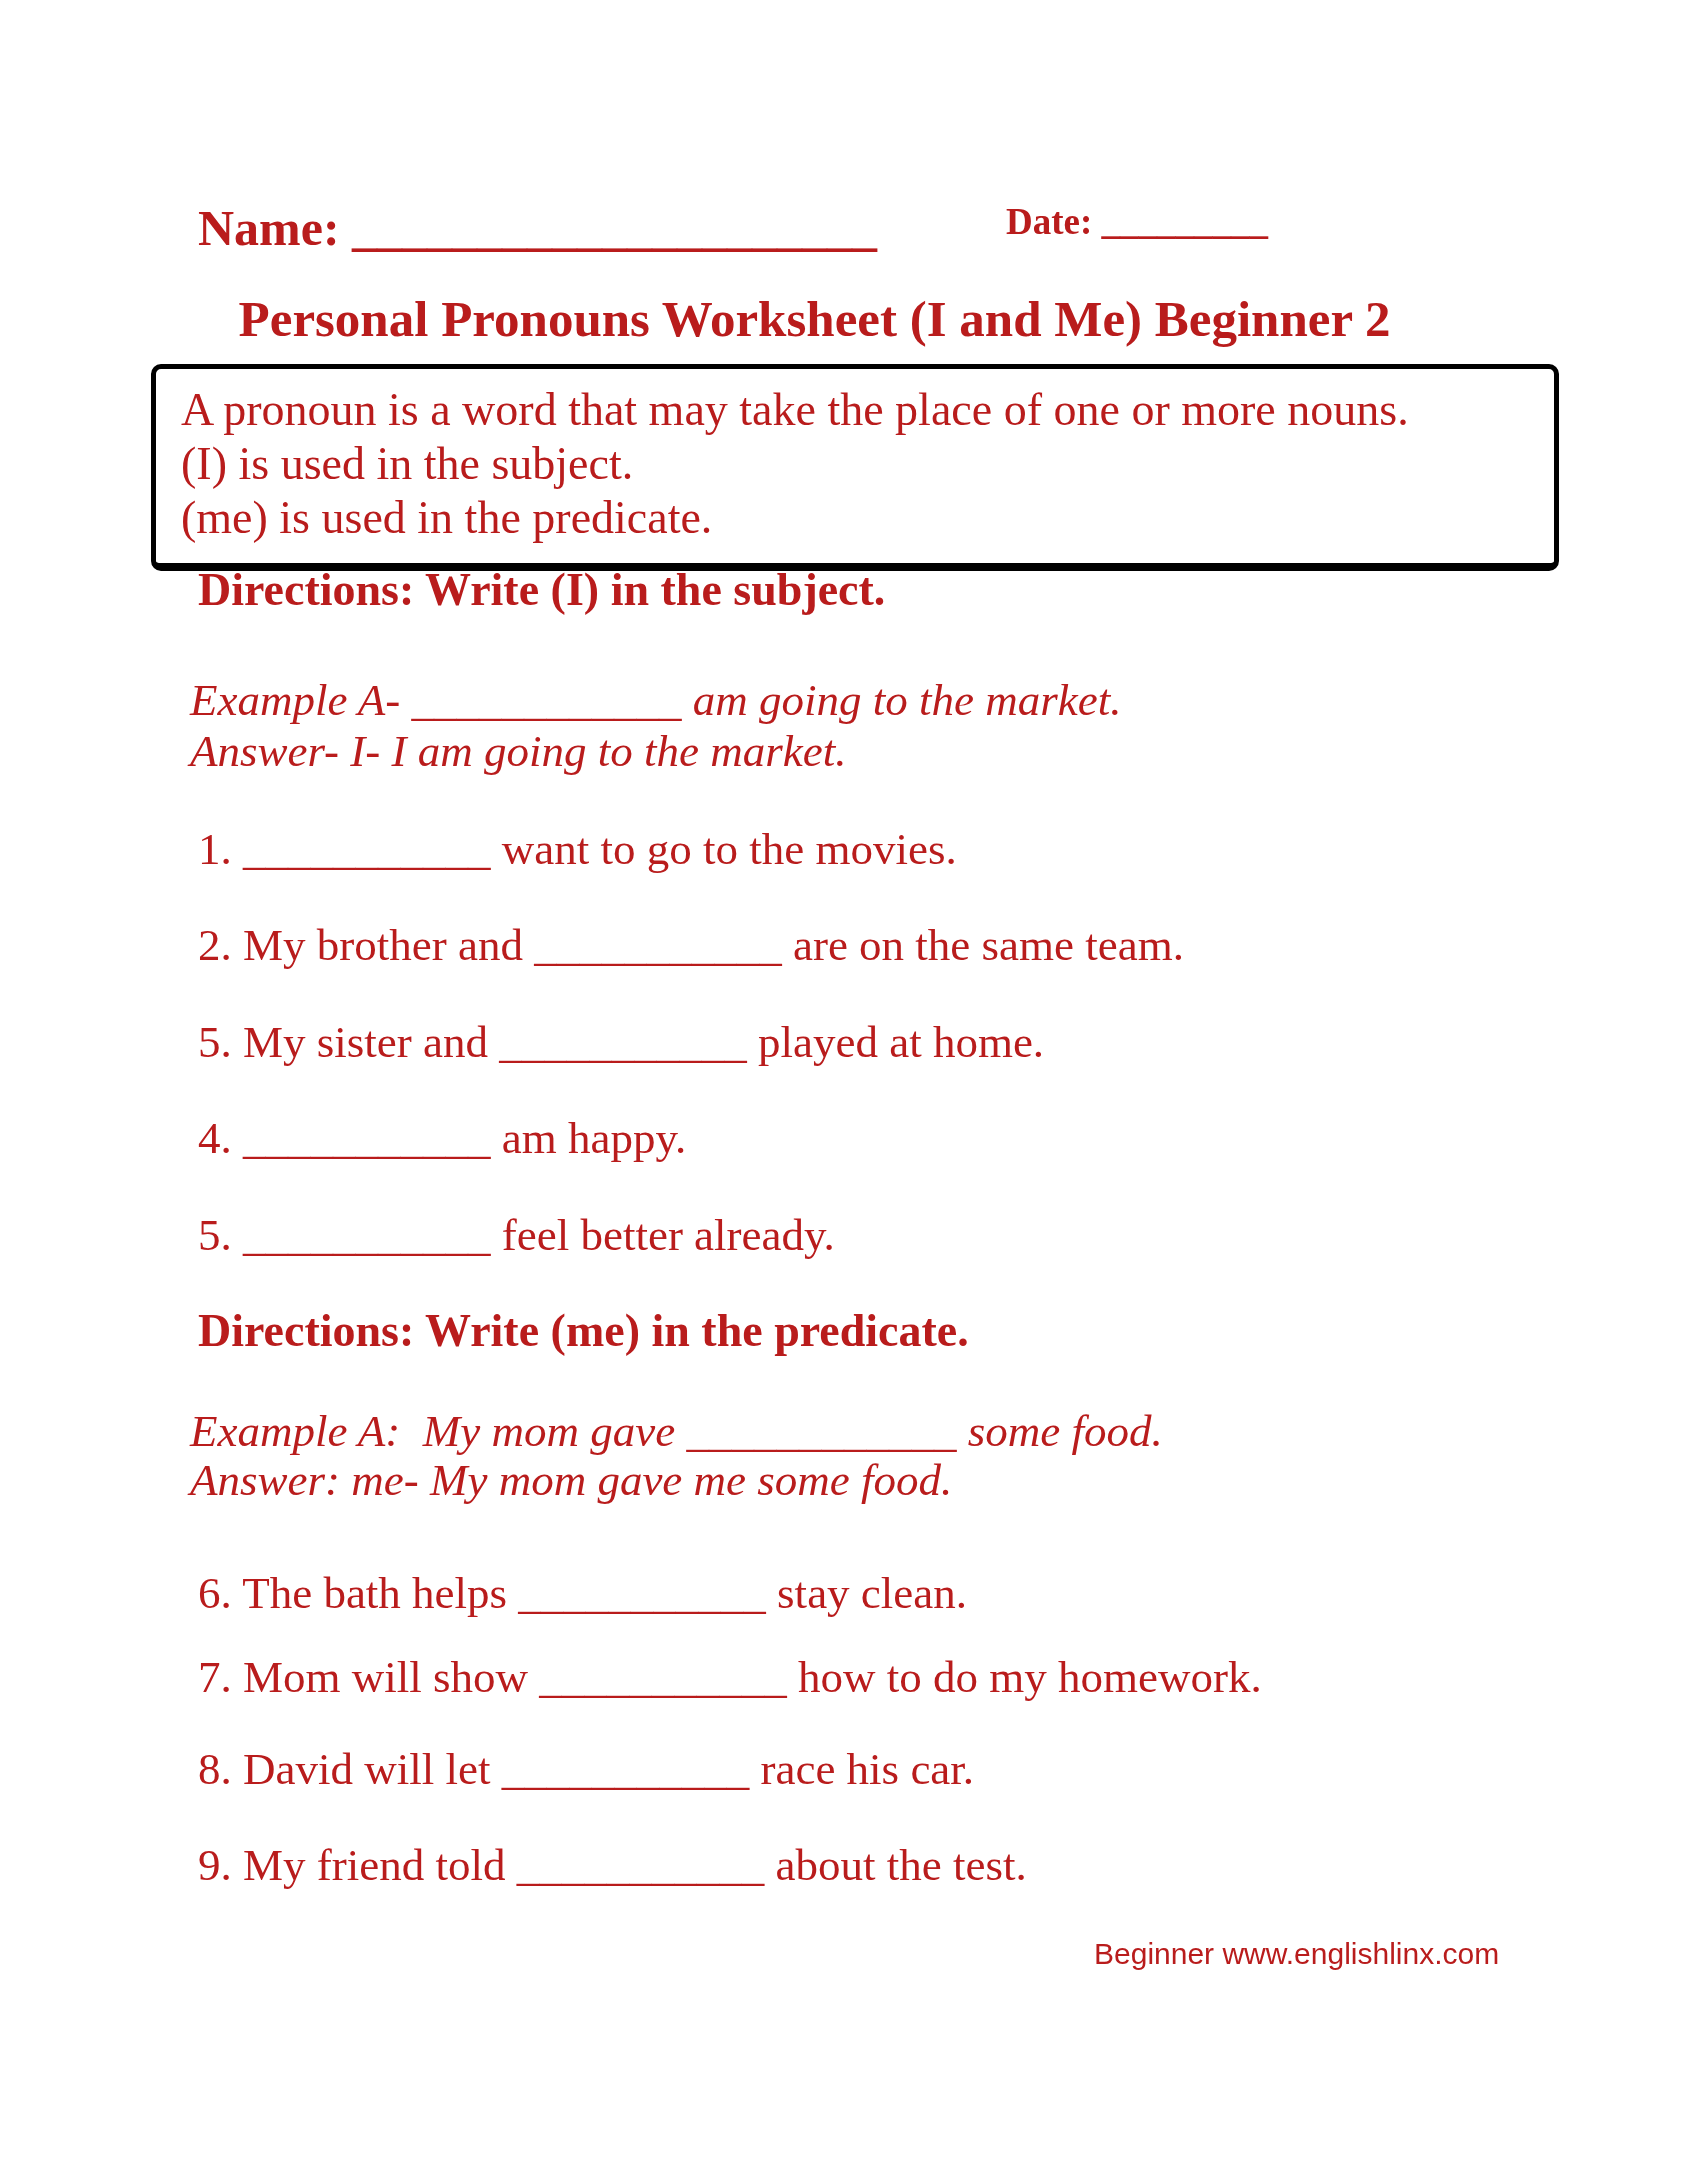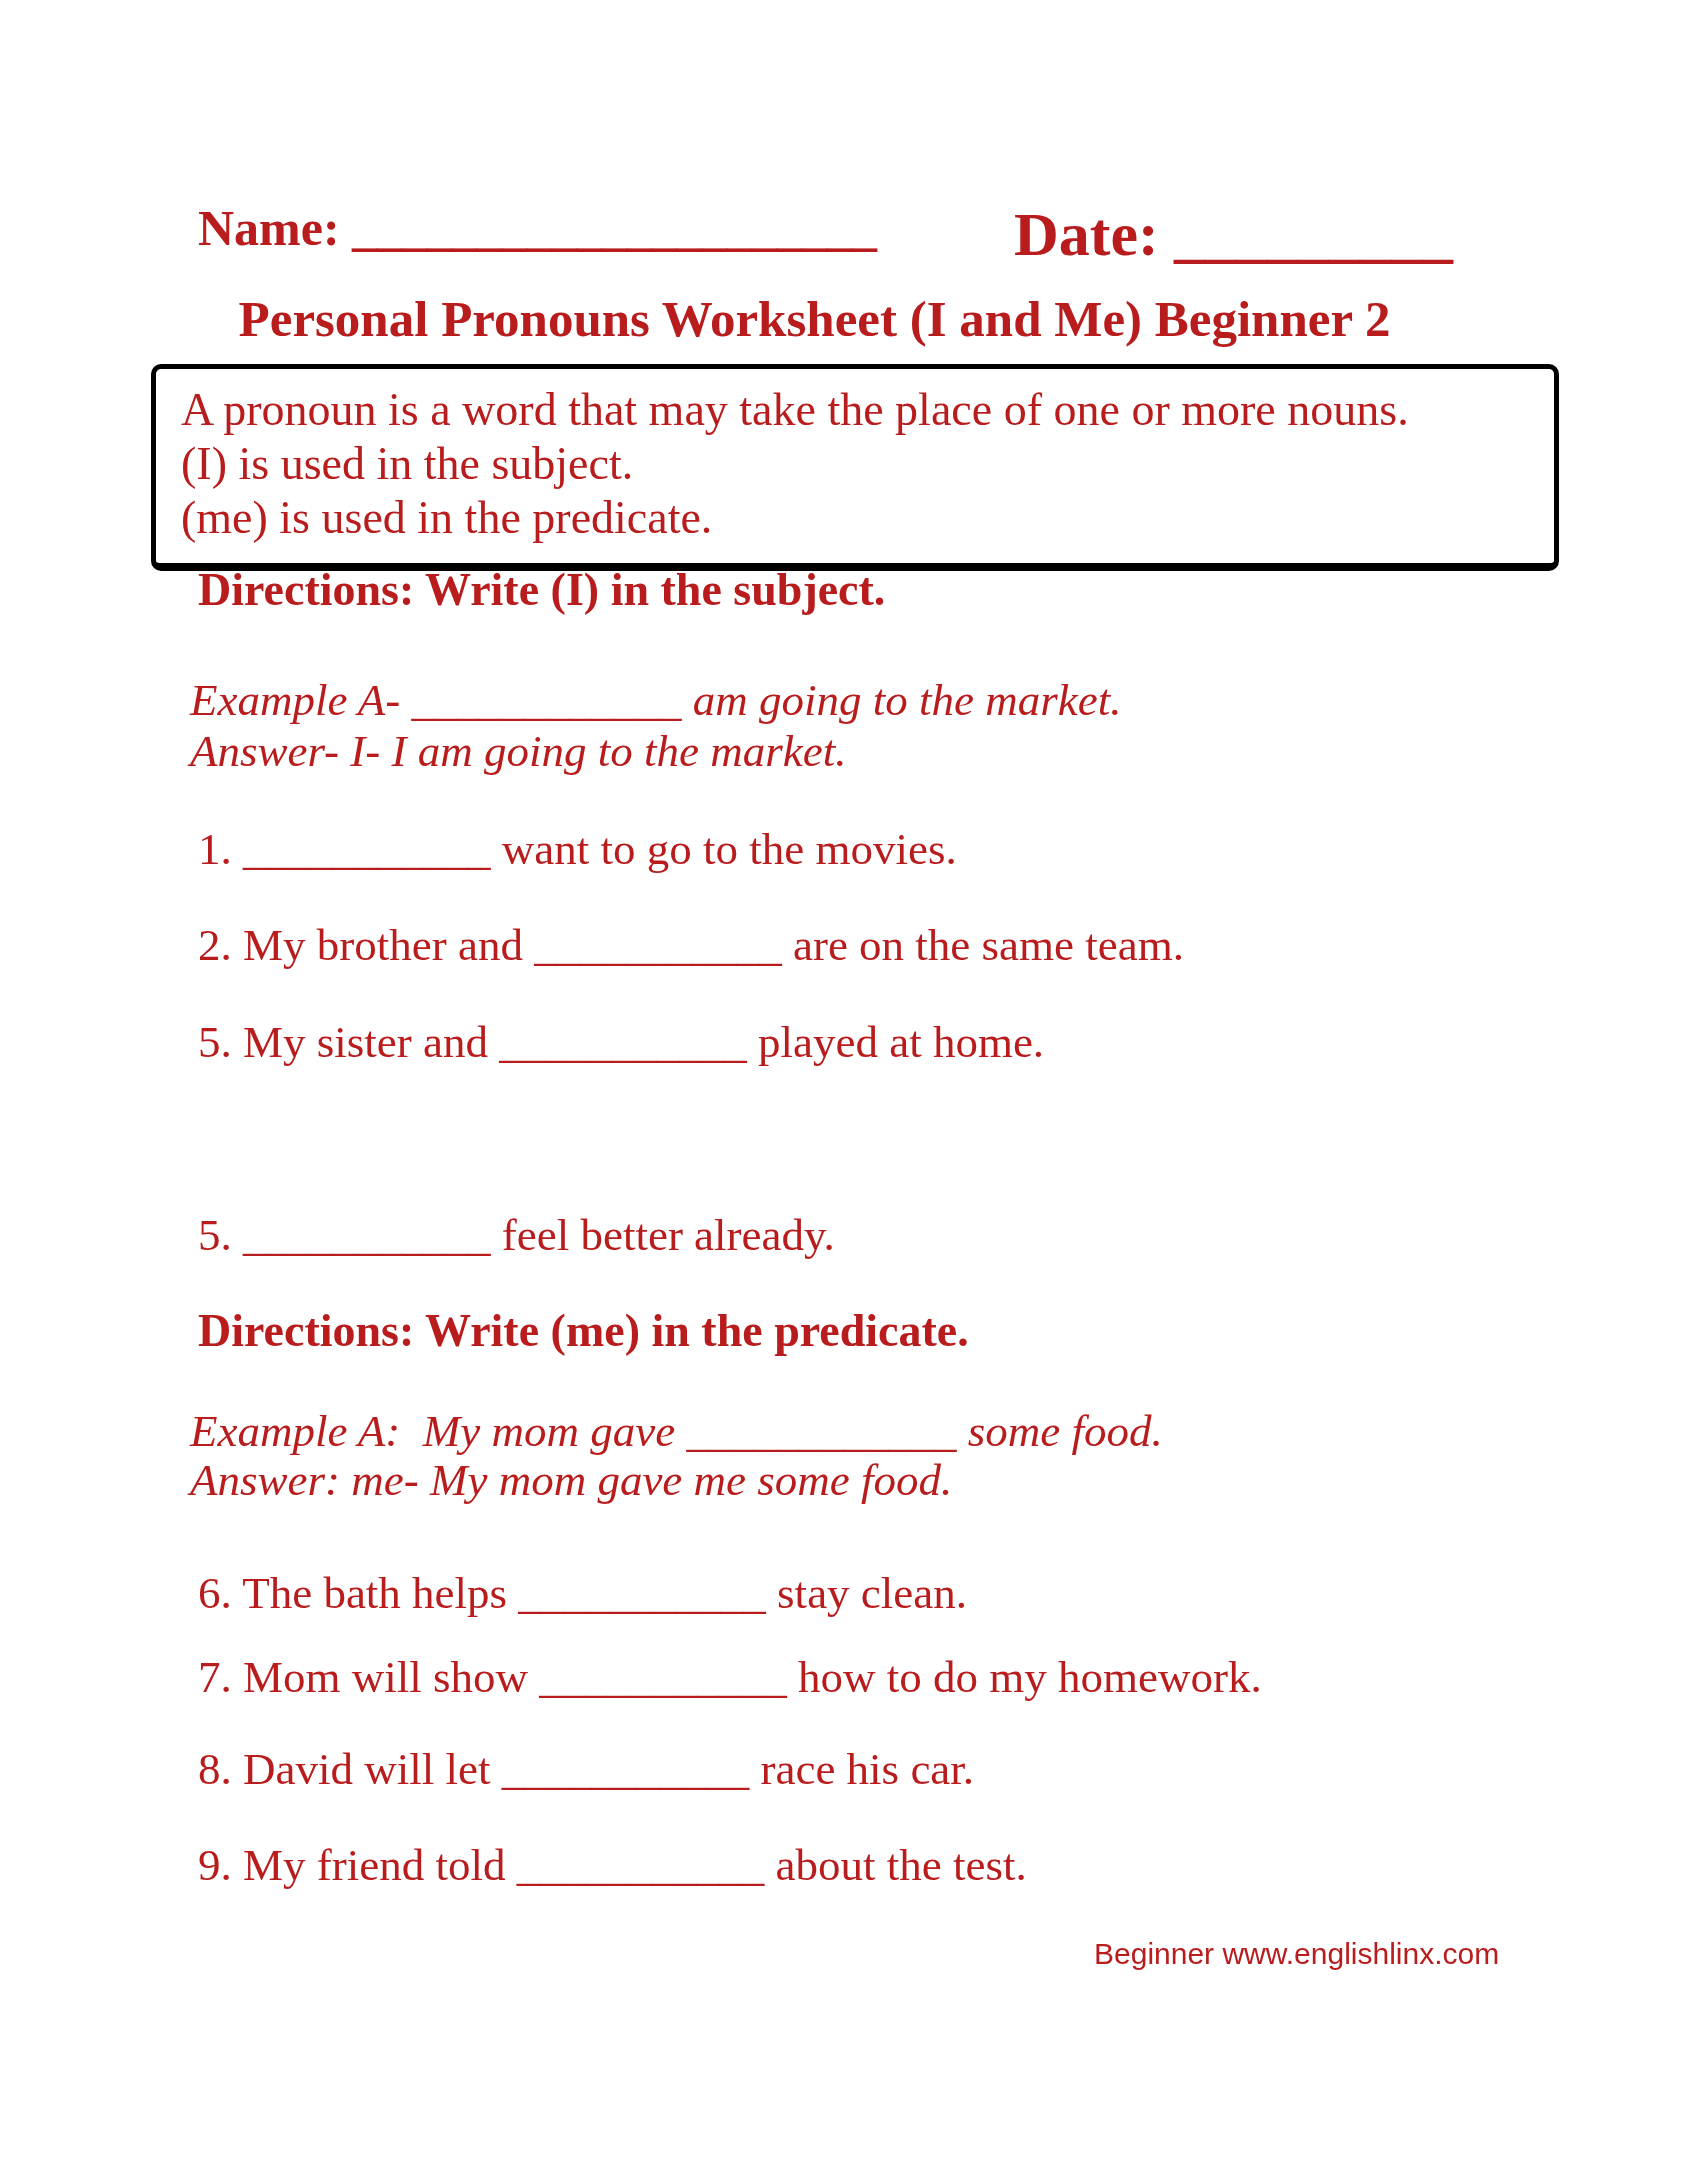--- a/index.html
+++ b/index.html
@@ -16,21 +16,21 @@
     font-family: "Liberation Serif", "DejaVu Serif", serif;
     overflow: hidden;
   }
   .line {
     position: absolute;
     white-space: pre;
     line-height: 1;
   }
 
   .header-name  { top: 203px; left: 198px;  font-size: 50px; font-weight: bold; }
-  .header-date  { top: 203px; left: 1006px; font-size: 62px; font-weight: bold; margin-left: 8px; }
+  .header-date  { top: 203px; left: 1006px; font-size: 37px; font-weight: bold; }
 
   .title {
     position: absolute;
     top: 290px;
     left: 0;
     width: 1629px;
     text-align: center;
     font-size: 51px;
     font-weight: bold;
     white-space: pre;
@@ -85,20 +85,21 @@
   </div>
 
   <div class="line directions" style="top:567px">Directions: Write (I) in the subject.</div>
 
   <div class="line example" style="top:678px">Example A- ____________ am going to the market.</div>
   <div class="line example" style="top:729px">Answer- I- I am going to the market.</div>
 
   <div class="line item" style="top:827px">1. ___________ want to go to the movies.</div>
   <div class="line item" style="top:923px">2. My brother and ___________ are on the same team.</div>
   <div class="line item" style="top:1020px">5. My sister and ___________ played at home.</div>
+  <div class="line item" style="top:1116px">4. ___________ am happy.</div>
   <div class="line item" style="top:1213px">5. ___________ feel better already.</div>
 
   <div class="line directions" style="top:1308px">Directions: Write (me) in the predicate.</div>
 
   <div class="line example" style="top:1409px">Example A:  My mom gave ____________ some food.</div>
   <div class="line example" style="top:1458px">Answer: me- My mom gave me some food.</div>
 
   <div class="line item" style="top:1571px">6. The bath helps ___________ stay clean.</div>
   <div class="line item" style="top:1655px">7. Mom will show ___________ how to do my homework.</div>
   <div class="line item" style="top:1747px">8. David will let ___________ race his car.</div>

